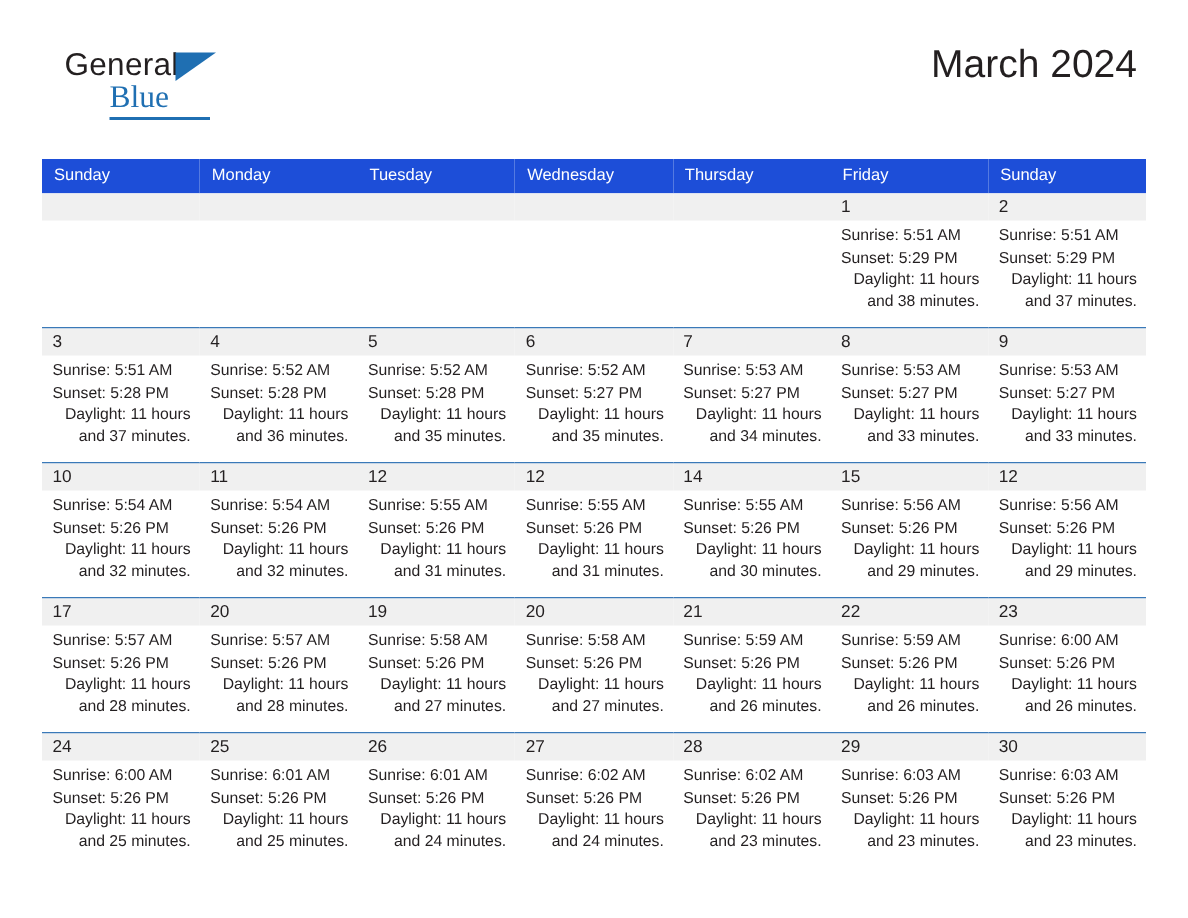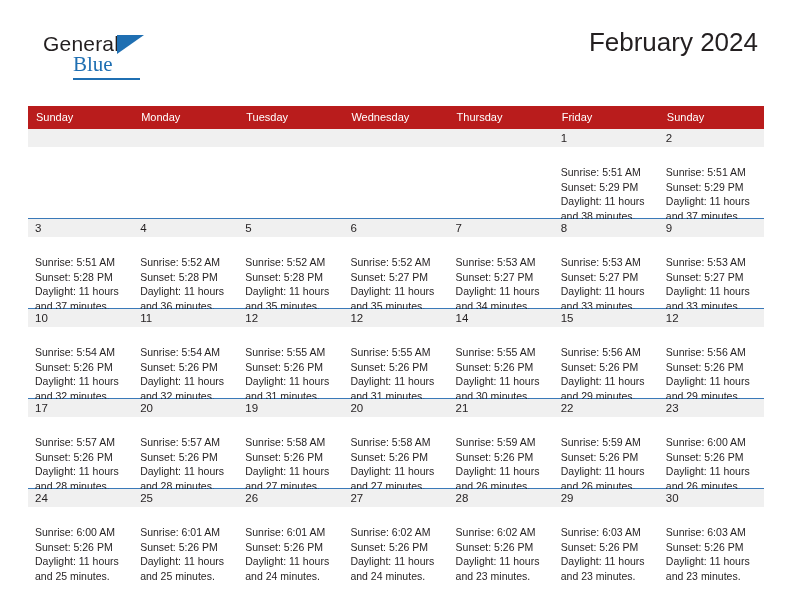--- a/index.html
+++ b/index.html
@@ -95,21 +95,21 @@
   
   .calendar {
     position: absolute;
     left: 28px;
     top: 106px;
     width: 736px;
     border-collapse: collapse;
     table-layout: fixed;
   }
   .calendar th {
-    background: #b91c1c;
+    background: #1d4ed8;
     color: #ffffff;
     font-size: 11px;
     font-weight: normal;
     text-align: left;
     padding: 5px 0 6px 8px;
     height: 11px;
     border: none;
   }
   .calendar td {
     vertical-align: top;
@@ -133,44 +133,44 @@
     padding: 1px 0 0 7px;
     box-sizing: border-box;
     font-size: 11.5px;
     color: #231f20;
     line-height: 17px;
   }
   .cell-empty .daynum-band {
     background: #f0f0f0;
   }
   .info {
-    padding: 18px 6px 0 7px;
+    padding: 3px 6px 0 7px;
     font-size: 10.5px;
     line-height: 14.6px;
     color: #231f20;
   }
   .info div { white-space: nowrap; }
-  .info .daylight { white-space: normal; }
+  .info .daylight { white-space: normal; text-align: right; }
 </style>
 </head>
 <body>
 
 <div class="page">
 
   <div class="header">
 
     <div class="brand">
       <span class="brand-general">General</span>
       <span class="brand-triangle"></span>
       <span class="brand-blue">Blue</span>
       <span class="brand-underline"></span>
     </div>
 
     <div class="title-block">
-      <div class="cal-title">February 2024</div>
+      <div class="cal-title">March 2024</div>
     </div>
 
   </div>
 
   <table class="calendar">
     <thead>
       <tr id="weekday-row">
           <th>Sunday</th>
           <th>Monday</th>
           <th>Tuesday</th>

